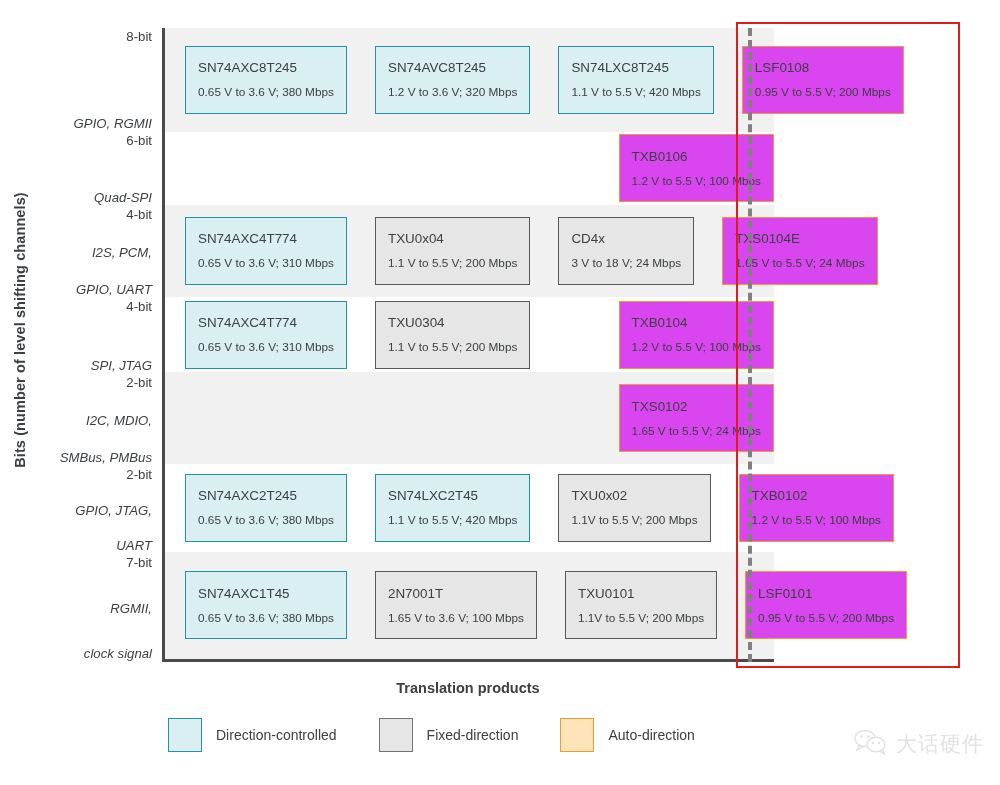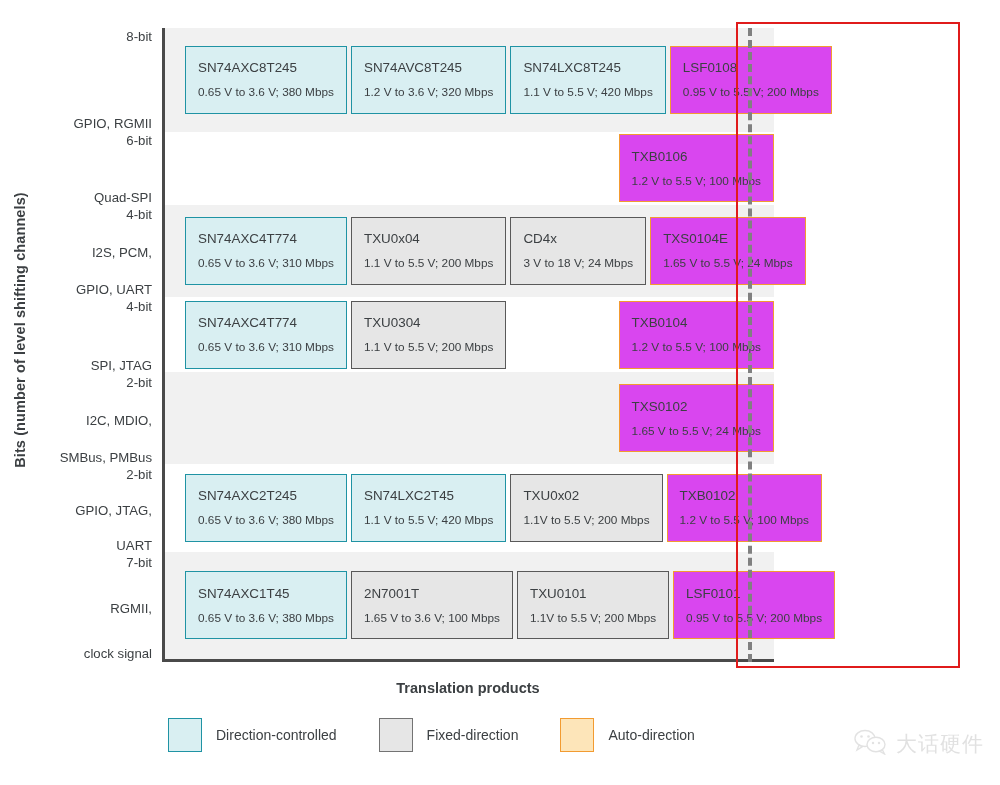--- a/index.html
+++ b/index.html
@@ -53,21 +53,21 @@
     flex-direction: column;
     align-items: flex-end;
     justify-content: space-between;
     text-align: right;
     padding-right: 10px;
     color: #3c4043;
     font-size: 13.2px;
     line-height: 17px;
   }
   .row-label .bits { white-space: nowrap; }
-  .row-label .apps { white-space: nowrap; }
+  .row-label .apps { white-space: nowrap; font-style: italic; }
 
   
   .plot {
     position: absolute;
     left: 162px;
     top: 28px;
     width: 612px;
     height: 634px;
     border-left: 3px solid #4a4a4a;
     border-bottom: 3px solid #4a4a4a;
@@ -77,21 +77,21 @@
     position: absolute;
     left: 0; top: 0; right: 0; bottom: 0;
     display: flex;
     flex-direction: column;
   }
   .band {
     position: relative;
     display: flex;
     align-items: center;
     padding-left: 20px;
-    gap: 4px;
+    gap: 28px;
   }
   .band.shaded { background: #f1f1f1; }
   .band.plain  { background: #ffffff; }
 
   
   .card {
     width: 176px;
     height: 68px;
     padding: 10px 12px;
     display: flex;

